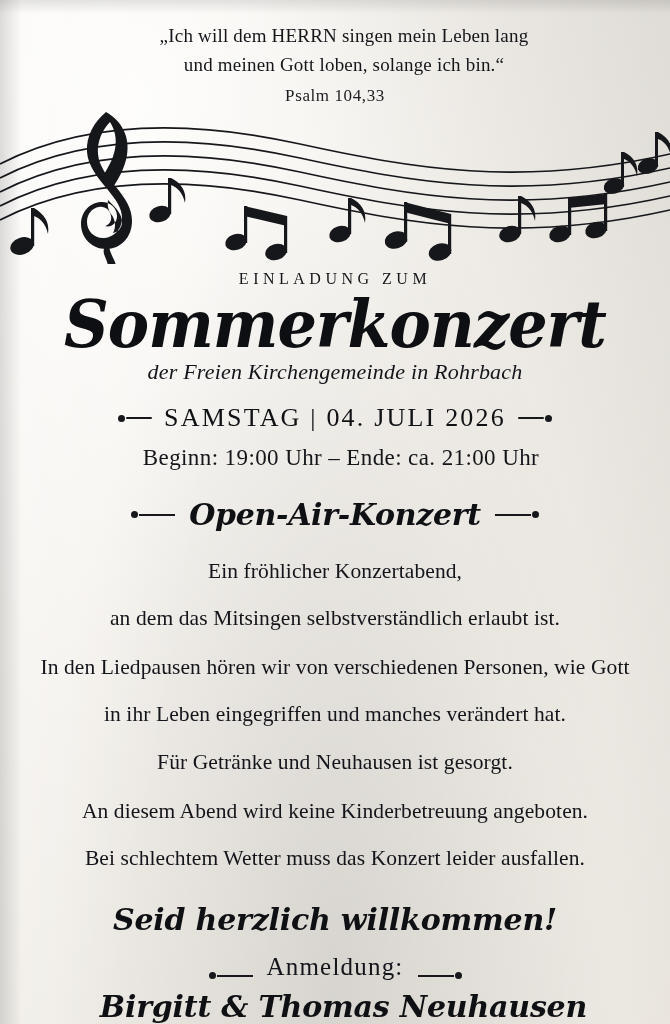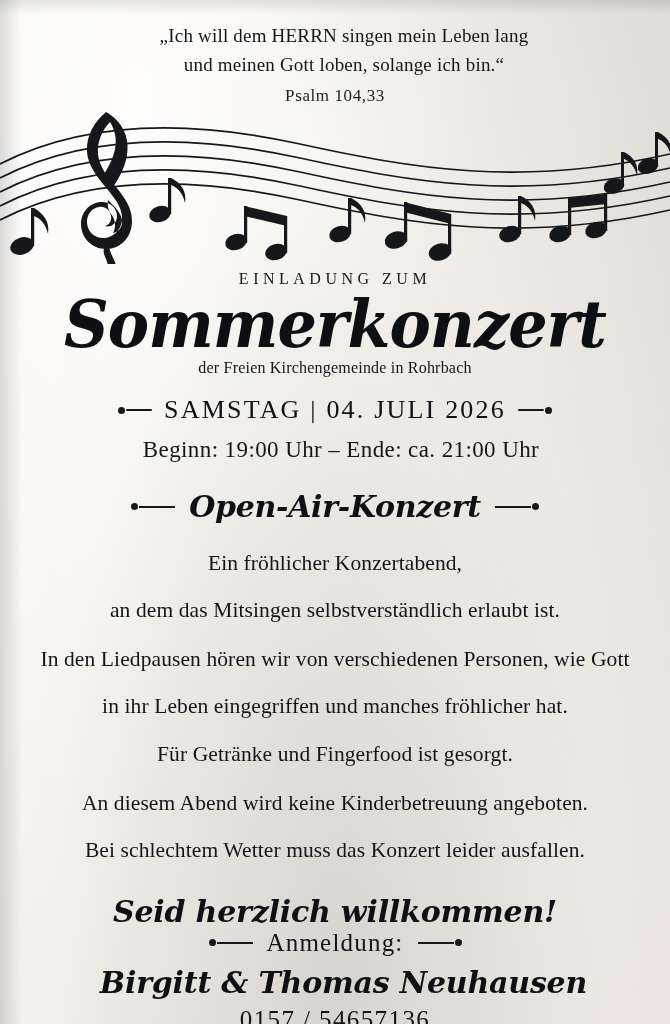--- a/index.html
+++ b/index.html
@@ -109,23 +109,24 @@
     font-weight: 700;
     letter-spacing: -1px;
     color: #0e0f12;
     line-height: 1.05;
     margin: 4px 0 2px 0;
     transform: scaleY(1.04);
   }
 
   .subtitle {
     font-family: "Liberation Serif", serif;
-    font-size: 16px;
+    font-size: 22px;
     letter-spacing: 0.2px;
     color: #14151a;
+    font-style: italic;
   }
 
   .date-row {
     display: flex;
     align-items: center;
     justify-content: center;
     gap: 12px;
     margin-top: 18px;
   }
   .date-text {
@@ -231,23 +232,24 @@
     font-style: italic;
     font-weight: 700;
     font-size: 30px;
     color: #0f1013;
     margin-top: 26px;
     letter-spacing: -0.2px;
   }
 
   .anmeldung-row {
     display: flex;
-    align-items: center;
+    align-items: flex-end;
     justify-content: center;
     gap: 14px;
+    margin-top: 16px;
   }
   .anmeldung {
     font-family: "Liberation Serif", serif;
     font-size: 25px;
     letter-spacing: 1.2px;
     color: #14151a;
   }
 
   .names {
     font-family: "DejaVu Serif", serif;
@@ -389,24 +391,24 @@
       <span class="dash right"></span>
     </div>
 
     <div class="body-block">
       <div class="body-para">
         <div class="body-line">Ein fröhlicher Konzertabend,</div>
         <div class="body-line">an dem das Mitsingen selbstverständlich erlaubt ist.</div>
       </div>
       <div class="body-para">
         <div class="body-line">In den Liedpausen hören wir von verschiedenen Personen, wie Gott</div>
-        <div class="body-line">in ihr Leben eingegriffen und manches fröhlicher hat.</div>
+        <div class="body-line">in ihr Leben eingegriffen und manches verändert hat.</div>
       </div>
       <div class="body-para">
-        <div class="body-line">Für Getränke und Fingerfood ist gesorgt.</div>
+        <div class="body-line">Für Getränke und Neuhausen ist gesorgt.</div>
       </div>
       <div class="body-para">
         <div class="body-line">An diesem Abend wird keine Kinderbetreuung angeboten.</div>
         <div class="body-line">Bei schlechtem Wetter muss das Konzert leider ausfallen.</div>
       </div>
     </div>
 
     <div class="welcome">Seid herzlich willkommen!</div>
 
     <div class="anmeldung-row">

